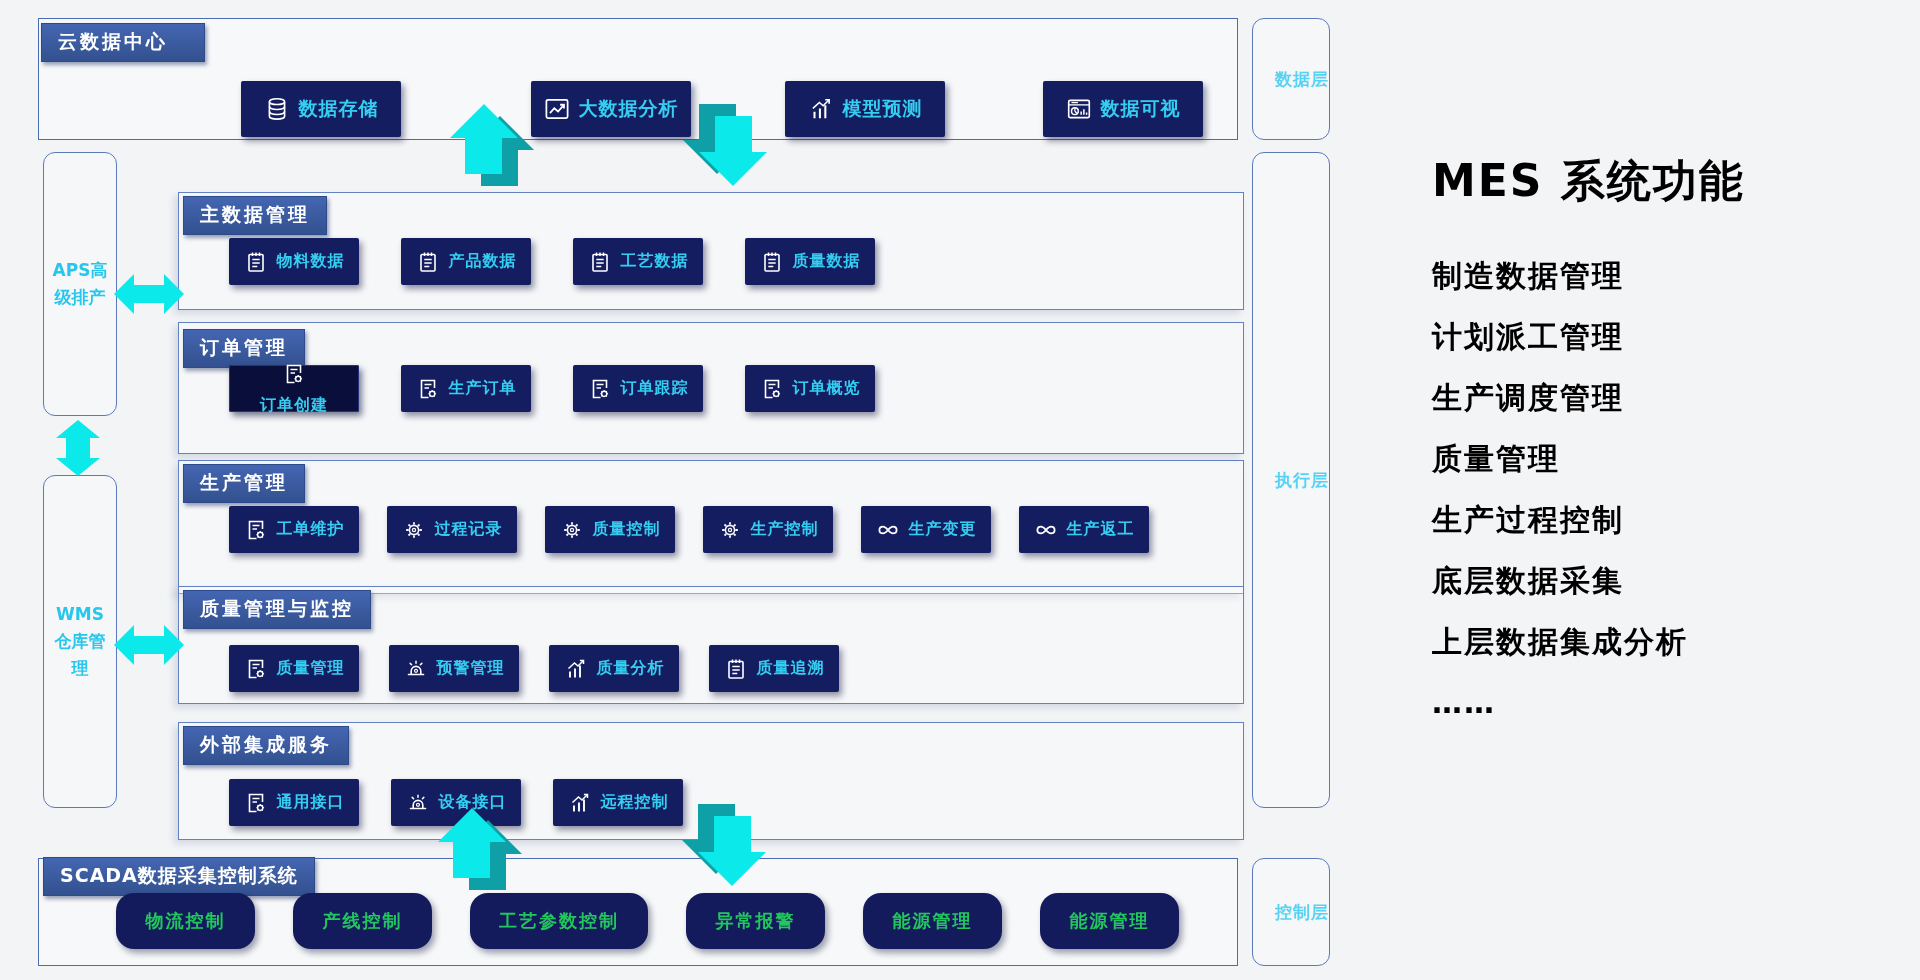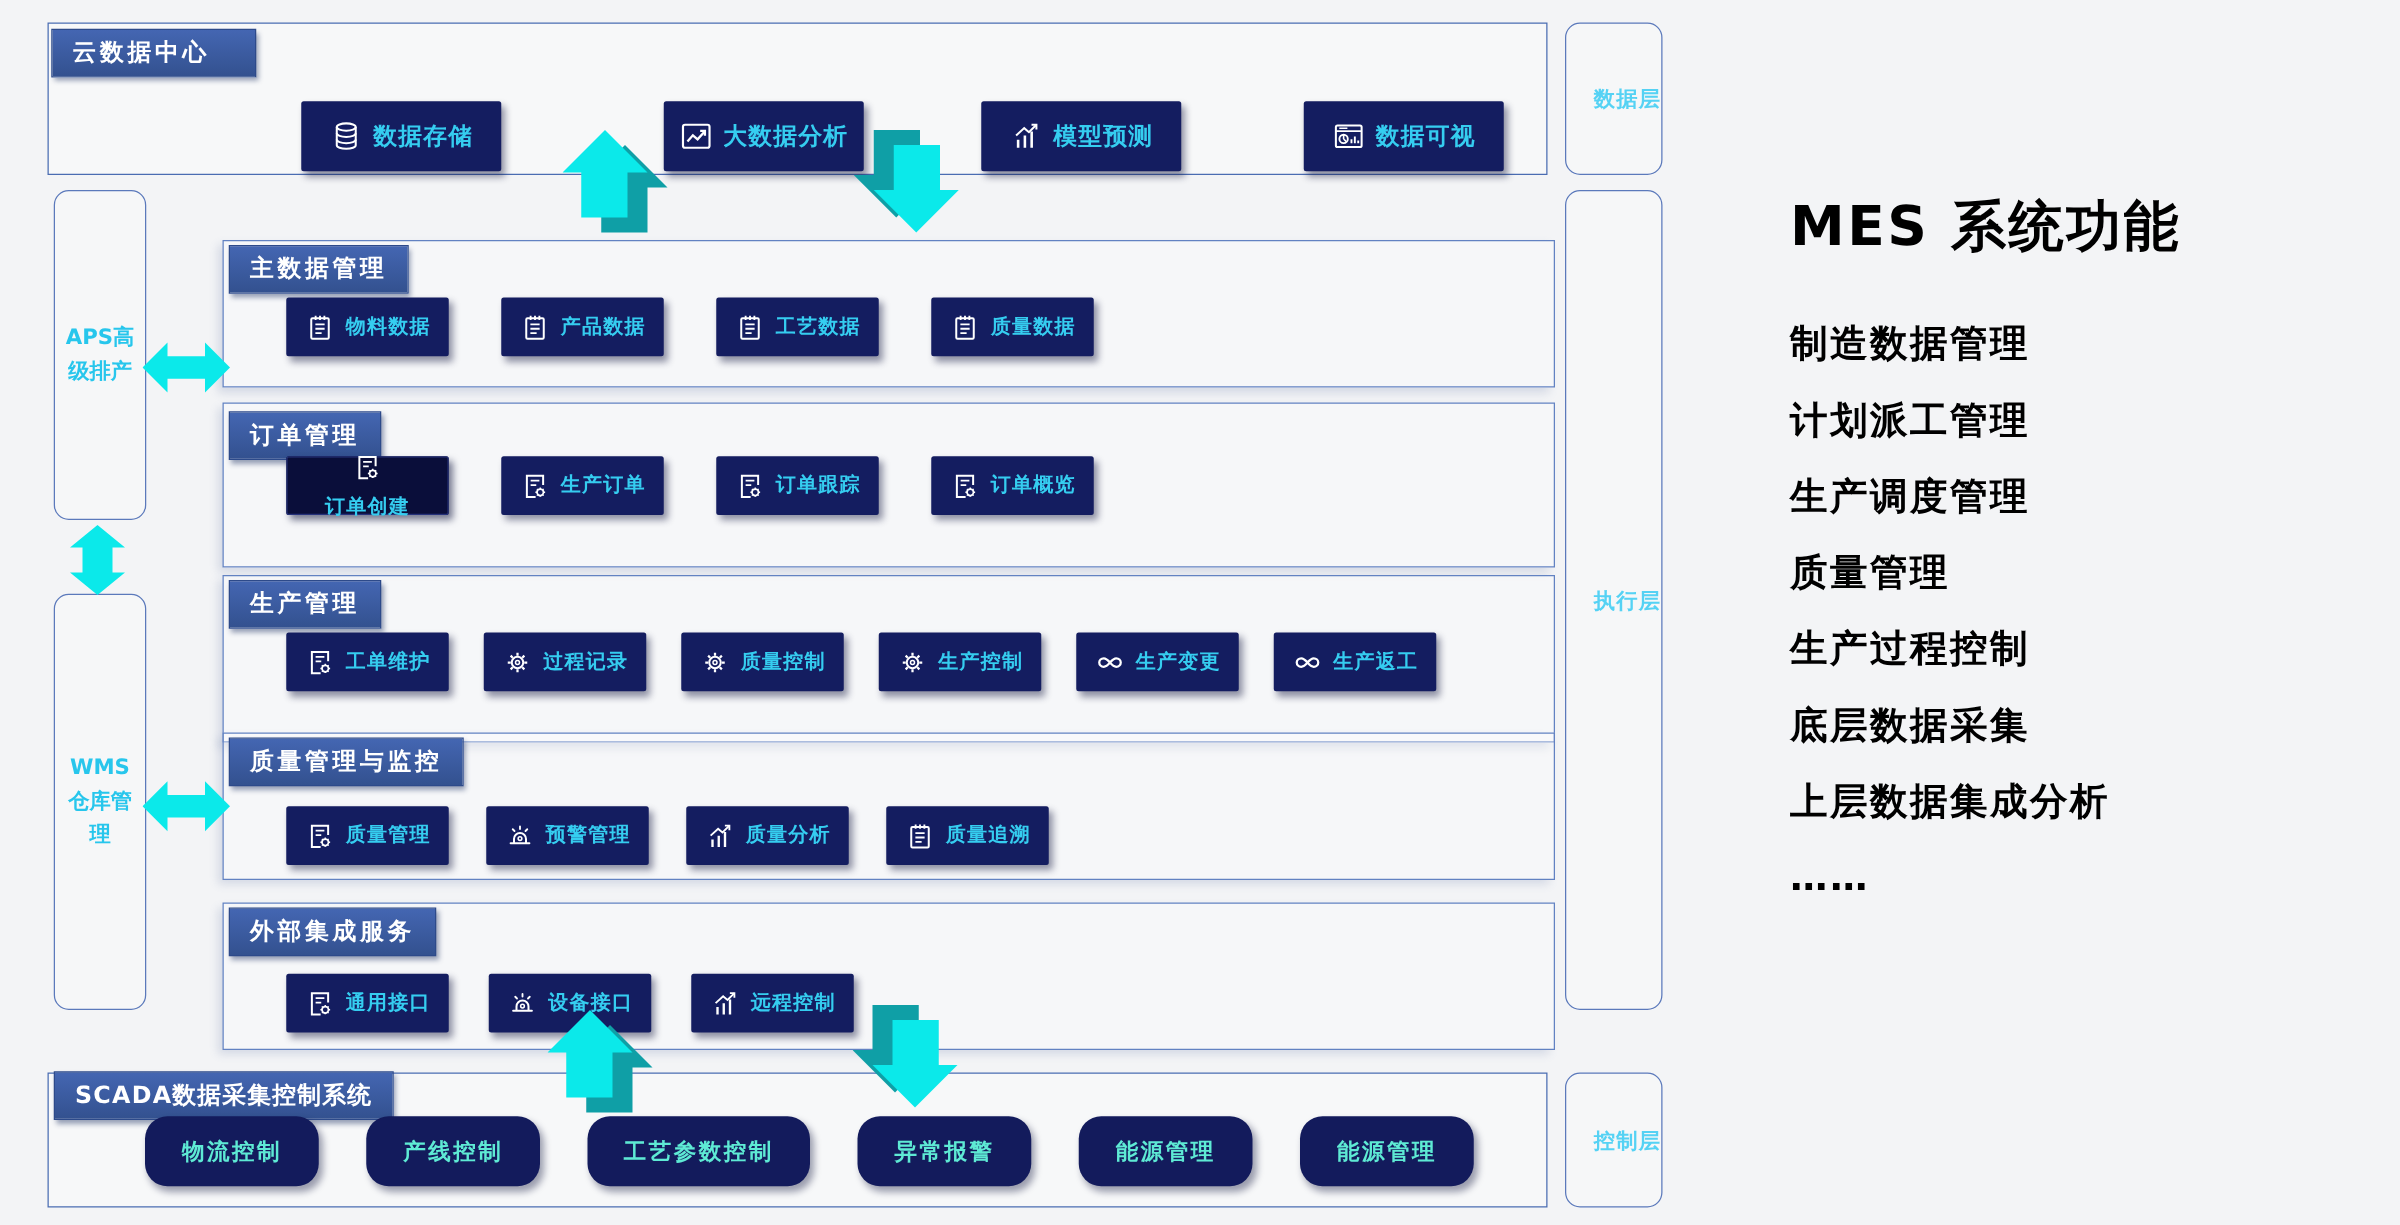--- a/index.html
+++ b/index.html
@@ -35,21 +35,21 @@
     display:flex;align-items:center;justify-content:flex-end;
     color:#55d2f4;font-weight:bold;font-size:17px;letter-spacing:1px;background:rgba(255,255,255,.25);
   }
   .sidebox{
     position:absolute;border:1.6px solid #5b79bb;border-radius:12px;box-sizing:border-box;
     display:flex;align-items:center;justify-content:flex-start;text-align:center;
     color:#27c6ec;font-weight:bold;font-size:17px;padding:6px;background:rgba(255,255,255,.25);
     line-height:1.6;
   }
   .pill{
-    background:#131b5c;color:#5eead4;border-radius:18px;height:56px;flex:none;
+    background:#131b5c;color:#22c55e;border-radius:18px;height:56px;flex:none;
     display:flex;align-items:center;justify-content:center;
     font-weight:bold;font-size:18px;letter-spacing:2px;
     box-shadow:3px 4px 6px rgba(15,20,60,.40);
   }
   .pillrow{position:absolute;left:77px;top:34px;display:flex;gap:38px;}
   .mes-title{font-size:44px;font-weight:900;color:#000;letter-spacing:2px;margin-bottom:34px;}
   .mes-item{font-size:30px;font-weight:800;color:#000;line-height:61px;letter-spacing:2px;}
   svg.arrow{position:absolute;}
 </style>
 </head>

